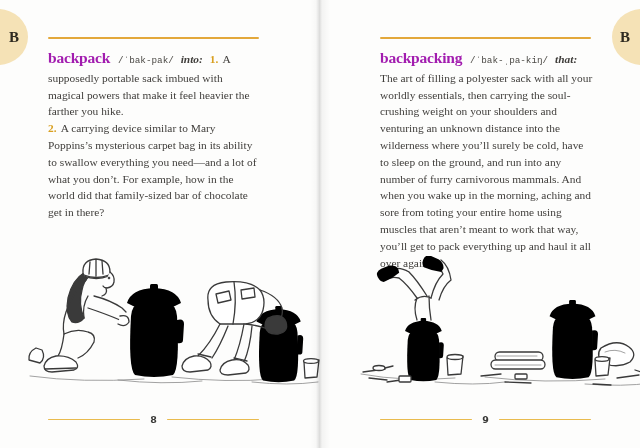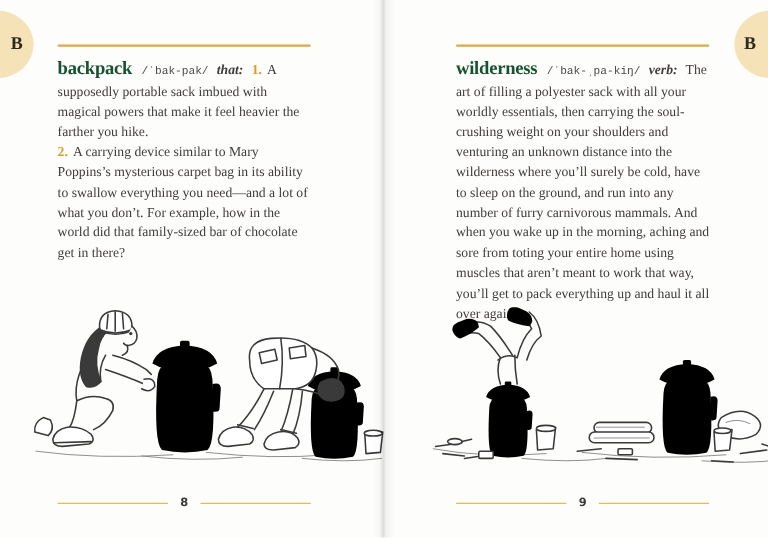--- a/index.html
+++ b/index.html
@@ -36,21 +36,21 @@
   .page-left .rule-top{left:48px;width:211px}
   .page-right .rule-top{left:60px;width:211px}
 
   .entry{
     position:absolute;top:50px;width:213px;
     font-size:11.4px;line-height:16.8px;color:#3f3d3a;
   }
   .page-left .entry{left:48px}
   .page-right .entry{left:60px}
   .entry p{margin:0}
-  .headword{font-weight:bold;font-size:15.5px;letter-spacing:-0.2px;color:#14532d;margin-right:5px}
+  .headword{font-weight:bold;font-size:15.5px;letter-spacing:-0.2px;color:#a21caf;margin-right:5px}
   .pron{font-family:Liberation Mono, monospace;font-size:9.3px;color:#4c4a46;margin-right:4px}
   .pos{font-weight:bold;font-style:italic;margin-right:4px}
   .num{font-weight:bold;color:#d9a021;margin-right:2px}
 
   .illus{position:absolute;top:256px;width:300px;height:132px}
   .page-left .illus{left:22px}
   .page-right .illus{left:35px}
   .illus path,.illus rect,.illus ellipse,.illus line{
     stroke:#3a3a3a;stroke-width:1.3;fill:none;stroke-linecap:round;stroke-linejoin:round;
   }
@@ -97,21 +97,21 @@
 
     <div class="tab"></div>
     <span class="tab-letter">B</span>
 
     <div class="rule-top"></div>
 
     <div class="entry">
       <p>
         <span class="headword">backpack</span>
         <span class="pron">/ˈbak-pak/</span>
-        <span class="pos">that:</span>
+        <span class="pos">into:</span>
         <span class="num">1.</span>
         <span class="def">A supposedly portable sack imbued with magical powers that make it feel heavier the farther you hike.</span>
       </p>
       <p>
         <span class="num">2.</span>
         <span class="def">A carrying device similar to Mary Poppins’s mysterious carpet bag in its ability to swallow everything you need—and a lot of what you don’t. For example, how in the world did that family-sized bar of chocolate get in there?</span>
       </p>
     </div>
 
     <svg class="illus" viewBox="0 0 300 132">
@@ -170,23 +170,23 @@
 
   <div class="page page-right">
 
     <div class="tab"></div>
     <span class="tab-letter">B</span>
 
     <div class="rule-top"></div>
 
     <div class="entry">
       <p>
-        <span class="headword">wilderness</span>
+        <span class="headword">backpacking</span>
         <span class="pron">/ˈbak-ˌpa-kiŋ/</span>
-        <span class="pos">verb:</span>
+        <span class="pos">that:</span>
         <span class="def">The art of filling a polyester sack with all your worldly essentials, then carrying the soul-crushing weight on your shoulders and venturing an unknown distance into the wilderness where you’ll surely be cold, have to sleep on the ground, and run into any number of furry carnivorous mammals. And when you wake up in the morning, aching and sore from toting your entire home using muscles that aren’t meant to work that way, you’ll get to pack everything up and haul it all over again.</span>
       </p>
     </div>
 
     <svg class="illus" viewBox="0 0 300 132">
       <path class="thin" d="M6,118 Q50,126 100,122 M80,126 Q120,130 150,126 M130,121 Q190,128 250,123 M230,128 Q268,131 296,127"></path>
 
       <g>
           <use href="#pack-shape" xlink:href="#pack-shape" transform="translate(48,62) scale(0.68)"></use>
         </g>

